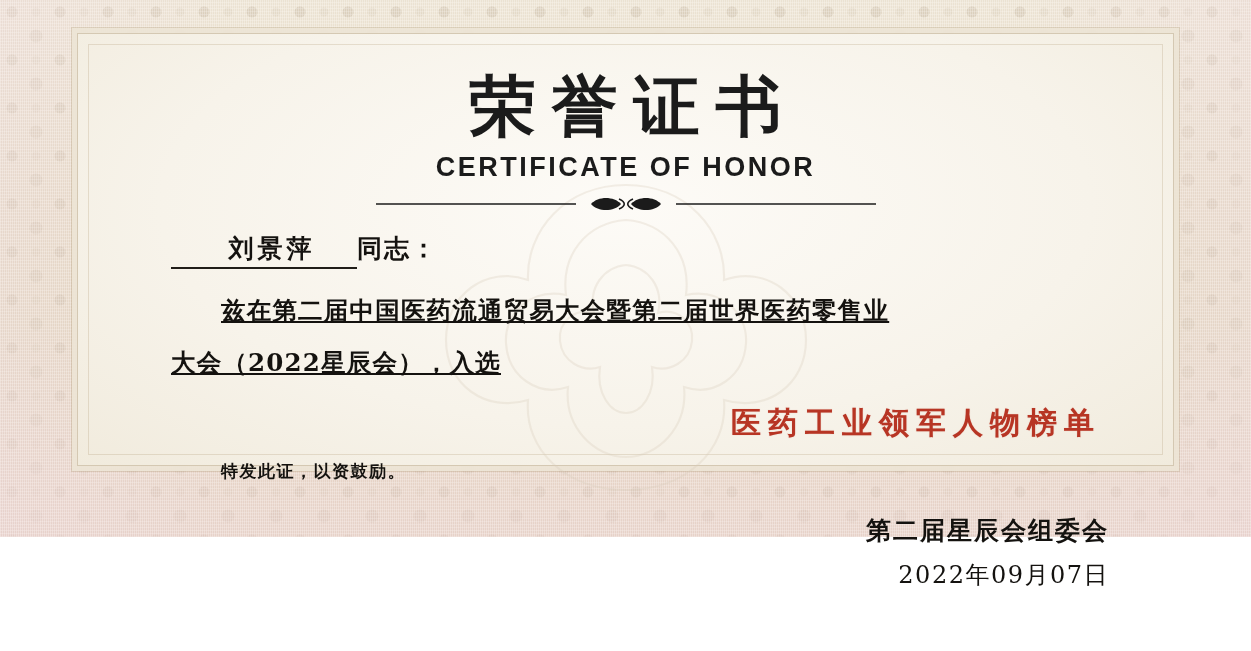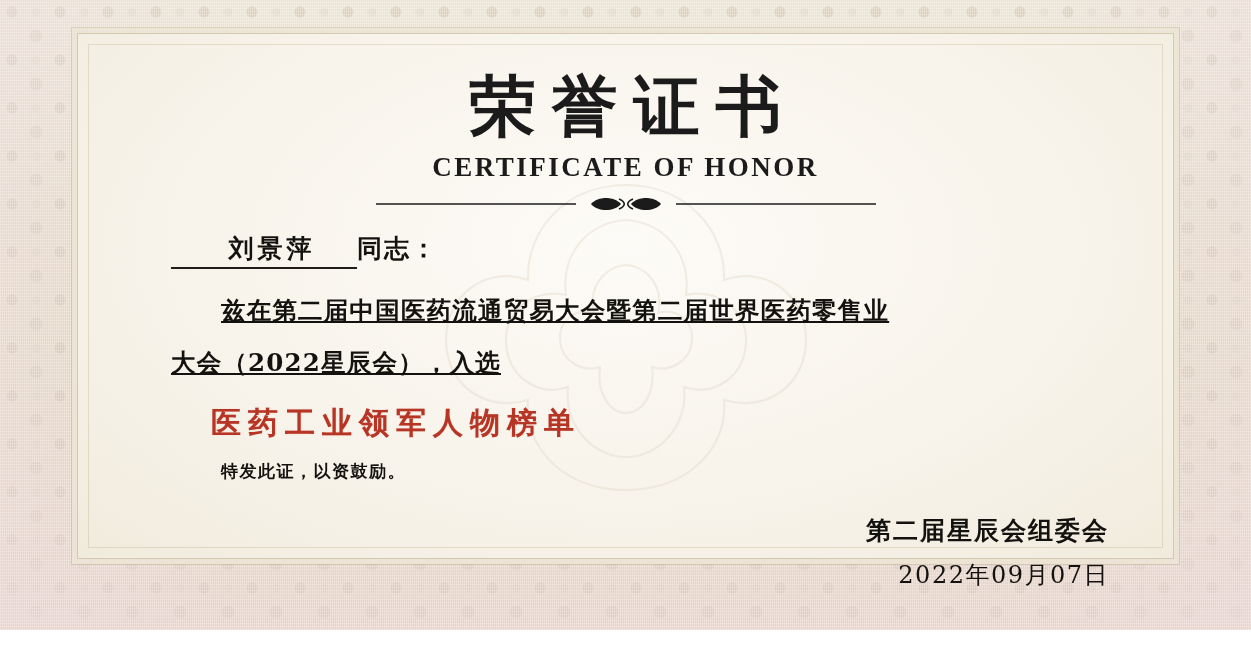--- a/index.html
+++ b/index.html
@@ -11,21 +11,21 @@
     width: 1251px;
     height: 651px;
     overflow: hidden;
     font-family: "Liberation Serif", serif;
   }
 
   
   .certificate {
     position: relative;
     width: 1251px;
-    height: 630px;
+    height: 537px;
     box-sizing: border-box;
     background:
       radial-gradient(ellipse at 50% 45%, #fbf9f4 0%, #f3efe6 55%, #ece5d8 100%);
     border-radius: 23px;
   }
 
   
   .paper-texture {
     position: absolute;
     inset: 0;
@@ -117,21 +117,21 @@
     color: #1b1b1b;
     line-height: 1.05;
   }
 
   .title-en {
     position: absolute;
     top: 152px;
     left: 0;
     width: 100%;
     text-align: center;
-    font-family: Liberation Serif, serif;
+    font-family: Liberation Sans, sans-serif;
     font-size: 27px;
     font-weight: 700;
     letter-spacing: 2.5px;
     color: #1b1b1b;
   }
 
   .divider {
     position: absolute;
     top: 196px;
     left: 50%;
@@ -174,21 +174,21 @@
     font-size: 24.5px;
     font-weight: 700;
     line-height: 52px;
     letter-spacing: 1.2px;
     text-indent: 50px;
     text-decoration: underline;
   }
 
   .award-name {
     margin: 14px 0 10px 0;
-    text-align: left;
+    text-align: right;
     font-size: 30px;
     font-weight: 700;
     letter-spacing: 7px;
     color: #b73524;
     font-family: "DejaVu Serif", "Liberation Serif", serif;
     text-shadow: 0 0 1px rgba(183,53,36,0.35);
     padding-left: 40px;
     padding-right: 0;
   }
 

